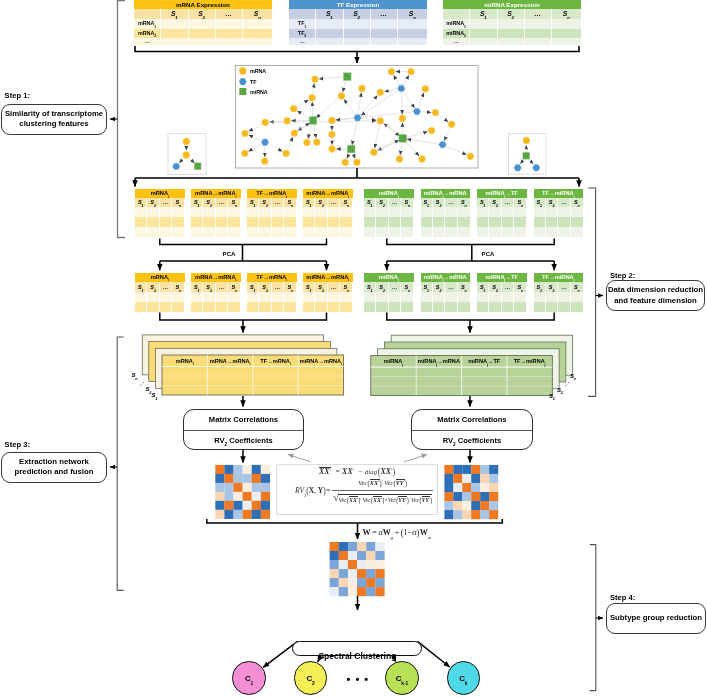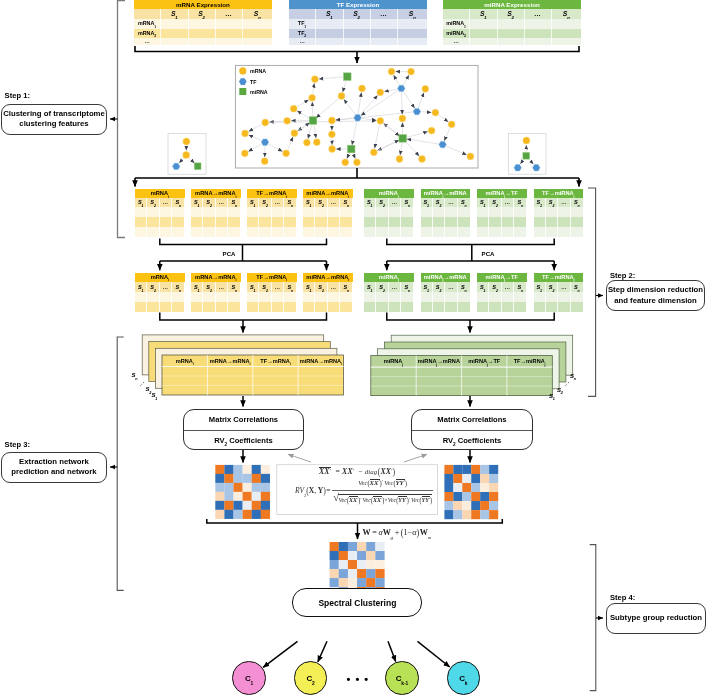--- a/index.html
+++ b/index.html
@@ -858,32 +858,32 @@
 <div class="cell g-b" style="width:12.4px"></div>
 <div class="cell g-b" style="width:12.4px"></div>
 <div class="cell g-b" style="width:12.3px"></div>
 </div>
 </div>
 <div class="legtxt" style="left:250px;top:68.2px">mRNA</div>
 <div class="legtxt" style="left:250px;top:78.6px">TF</div>
 <div class="legtxt" style="left:250px;top:88.8px">miRNA</div>
 <div class="steplabel" style="left:4.6px;top:91.8px">Step 1:</div>
 <div class="stepbox" style="left:1px;top:103.5px;width:106px;height:31.5px">
-    <div>Clustering of transcriptome</div>
+    <div>Similarity of transcriptome</div>
     <div>clustering features</div>
   </div>
 <div class="steplabel" style="left:610px;top:271.5px">Step 2:</div>
 <div class="stepbox" style="left:606px;top:280px;width:99px;height:31px">
-    <div>Step dimension reduction</div>
+    <div>Data dimension reduction</div>
     <div>and feature dimension</div>
   </div>
 <div class="steplabel" style="left:4.6px;top:440.5px">Step 3:</div>
 <div class="stepbox" style="left:1px;top:451.5px;width:106px;height:31px">
     <div>Extraction network</div>
-    <div>prediction and network</div>
+    <div>prediction and fusion</div>
   </div>
 <div class="steplabel" style="left:610px;top:594px">Step 4:</div>
 <div class="stepbox" style="left:606px;top:603px;width:100px;height:30.5px">
     <div>Subtype group reduction</div>
     <div></div>
   </div>
 <div class="pcalab" style="left:214px;top:249.5px;width:30px">PCA</div>
 <div class="pcalab" style="left:473px;top:249.5px;width:30px">PCA</div>
 <div class="mtxhdr" style="left:162.0px;top:357.6px;width:45.4px"><span>mRNA</span><sub>i</sub><span></span></div>
 <div class="mtxhdr" style="left:207.4px;top:357.6px;width:45.4px"><span>mRNA→mRNA</span><sub>i</sub><span></span></div>
@@ -921,18 +921,18 @@
      <span class="num"><i>Vec</i><span class="pa">(</span><span class="ov"><b><i>XX</i></b><span class="pr">′</span></span><span class="pa">)</span><span class="pr">′</span> <i>Vec</i><span class="pa">(</span><span class="ov"><b><i>YY</i></b><span class="pr">′</span></span><span class="pa">)</span></span>
      <span class="bar"></span>
      <span class="den">
           <span class="rad">√</span>
           <span class="rdc"><i>Vec</i><span class="pa">(</span><span class="ov"><b><i>XX</i></b><span class="pr">′</span></span><span class="pa">)</span><span class="pr">′</span> <i>Vec</i><span class="pa">(</span><span class="ov"><b><i>XX</i></b><span class="pr">′</span></span><span class="pa">)</span>×<i>Vec</i><span class="pa">(</span><span class="ov"><b><i>YY</i></b><span class="pr">′</span></span><span class="pa">)</span><span class="pr">′</span> <i>Vec</i><span class="pa">(</span><span class="ov"><b><i>YY</i></b><span class="pr">′</span></span><span class="pa">)</span></span>
         </span>
    </span>
  </div>
 </div>
 <div class="wform"><b>W</b> = <i>α</i><b>W</b><sub><i>g</i></sub> + <span class="pa">(</span>1−<i>α</i><span class="pa">)</span> <b>W</b><sub><i>m</i></sub></div>
-<div class="spec" style="left:292.4px;top:588px;width:130px;height:29px">Spectral Clustering</div>
+<div class="spec" style="left:292.4px;top:641px;width:130px;height:15px">Spectral Clustering</div>
 <div class="clu" style="left:232.4px;top:661.3px;width:33.4px;height:33.4px;line-height:33.4px;background:#f58fd4"><span>C</span><sub>1</sub></div>
 <div class="clu" style="left:293.9px;top:661.3px;width:33.4px;height:33.4px;line-height:33.4px;background:#f4ef55"><span>C</span><sub>2</sub></div>
 <div class="clu" style="left:385.3px;top:661.3px;width:33.4px;height:33.4px;line-height:33.4px;background:#b9e155"><span>C</span><sub>k-1</sub></div>
 <div class="clu" style="left:446.7px;top:661.3px;width:33.4px;height:33.4px;line-height:33.4px;background:#4fd9e8"><span>C</span><sub>k</sub></div>
 <div class="cludots" style="left:346.5px;top:672.5px">•  •  •</div>
 
 </body></html>

